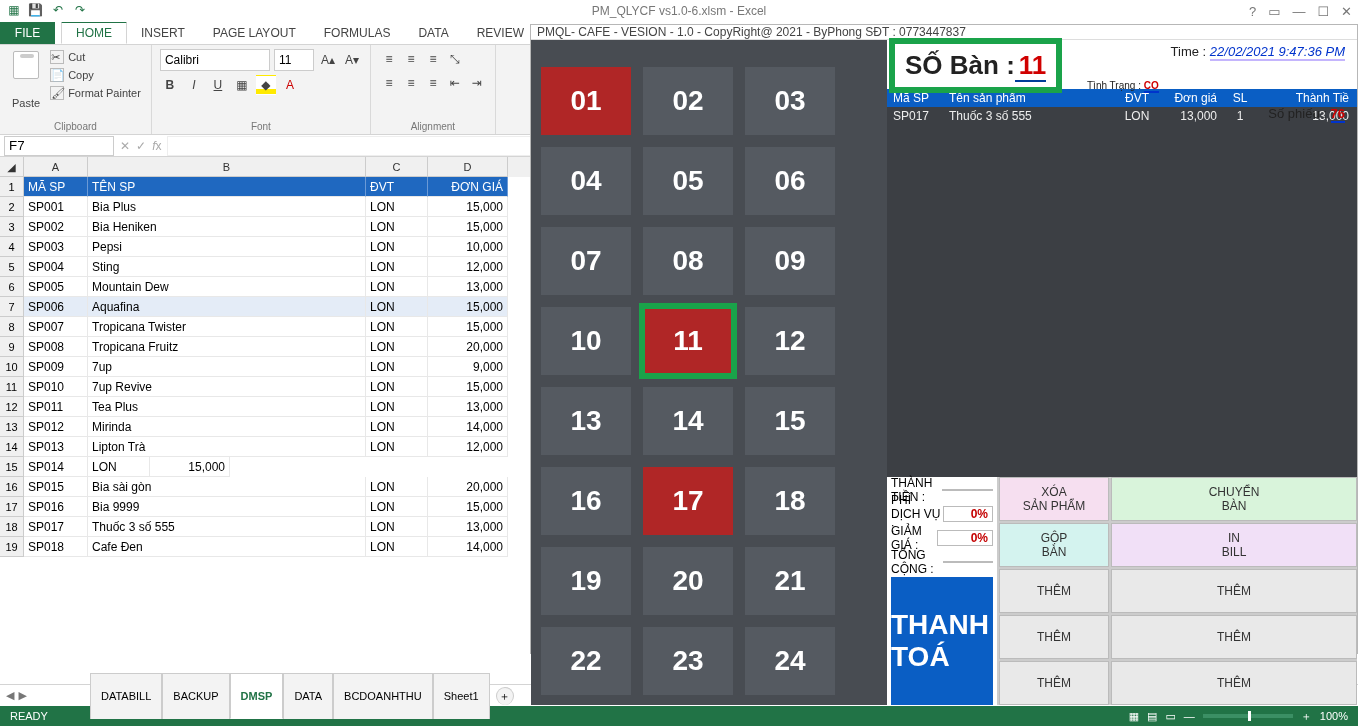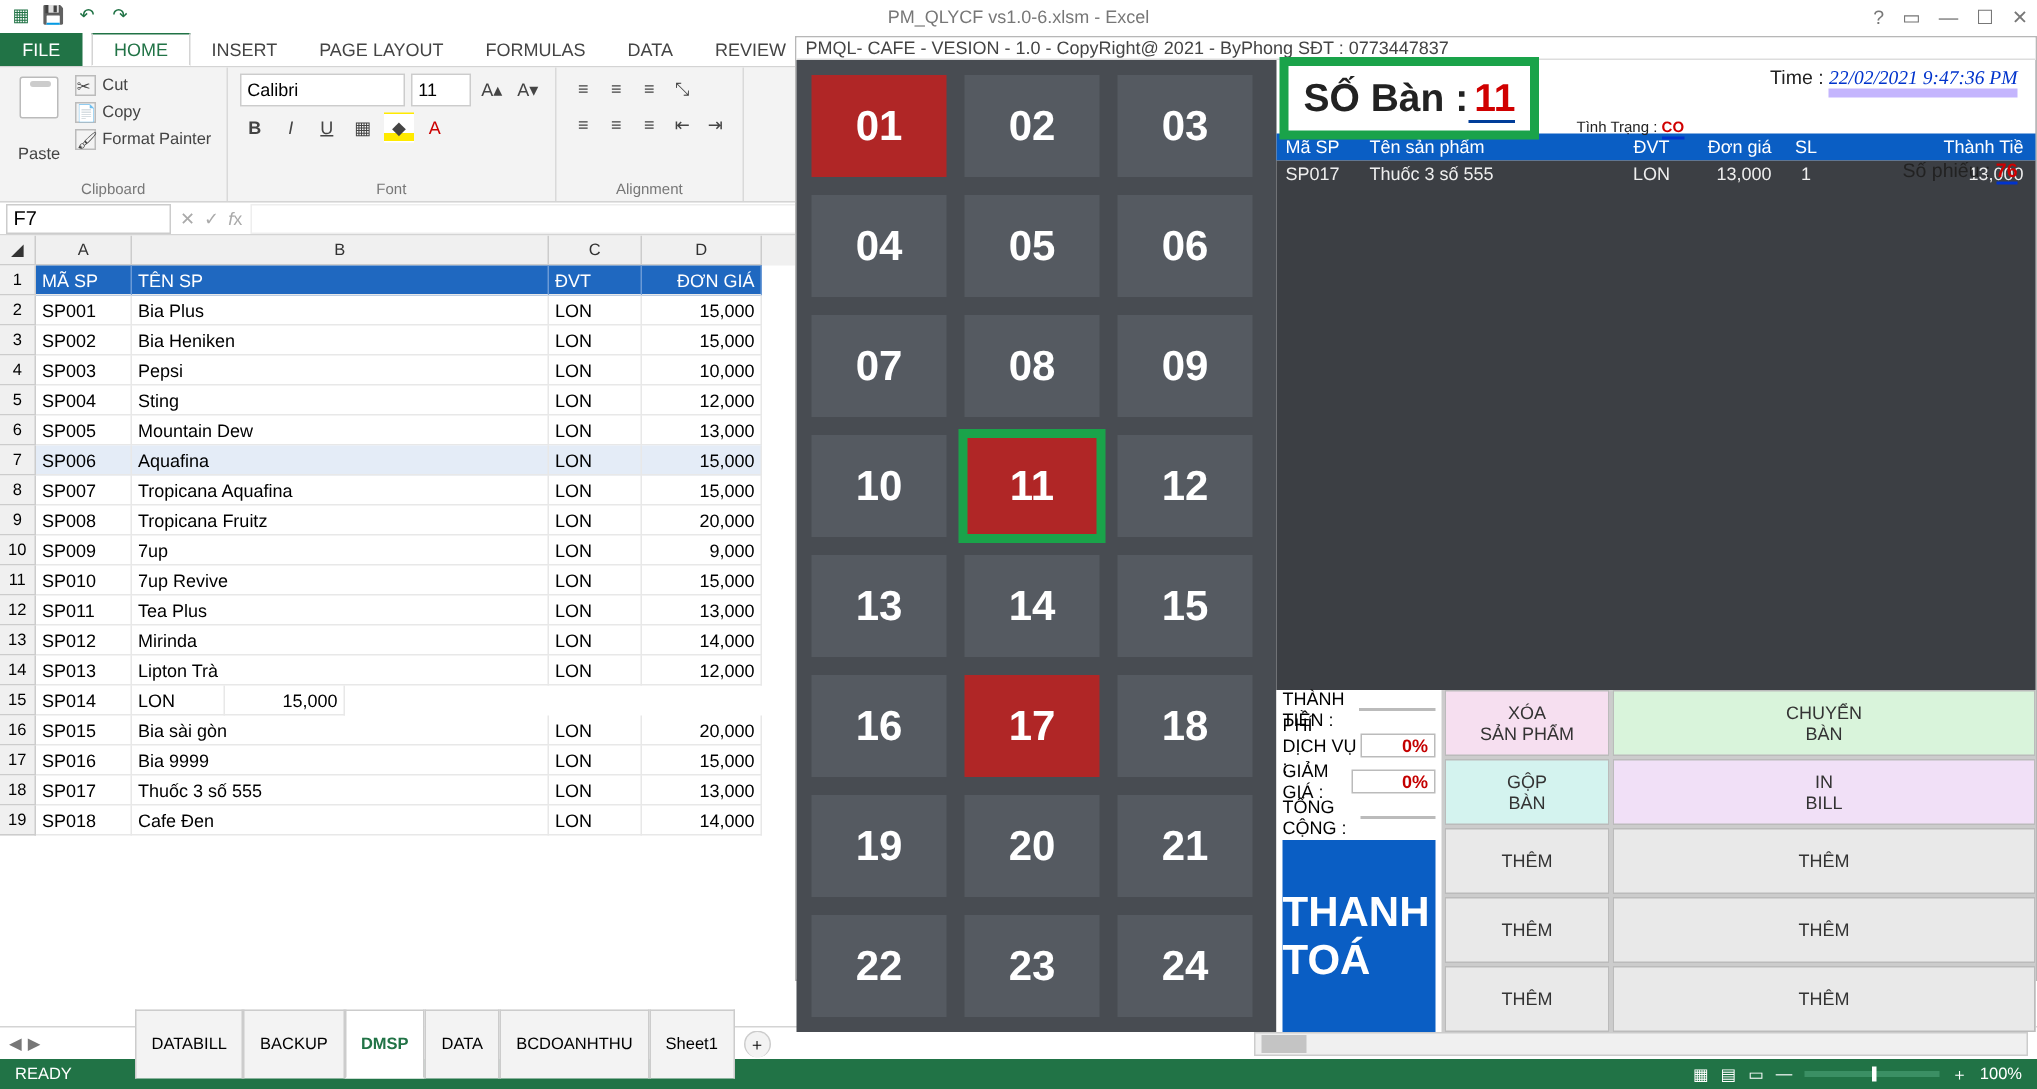--- a/index.html
+++ b/index.html
@@ -67,33 +67,33 @@
 
 .statusbar { height:20px; background:#217346; color:#fff; font-size:11px; display:flex; align-items:center; justify-content:space-between; padding:0 10px; }
 .statusbar .zoom { display:flex; align-items:center; gap:8px; }
 .zslider{ width:90px; height:4px; background:#3b8f64; position:relative;}
 .zslider::after{content:"";position:absolute;left:50%;top:-3px;width:3px;height:10px;background:#fff;}
 
 
 .poswin { position:absolute; left:530px; top:24px; width:828px; height:630px; background:#f0f0f0; border:1px solid #b7b7b7; display:flex; flex-direction:column; }
 .poswin .pt { background:#fff; height:22px; font-size:12px; color:#444; display:flex; align-items:center; padding:0 6px; border-bottom:1px solid #ddd; }
 .posbody { flex:1; display:flex; background:#484c52; }
-.tablegrid { width:320px; padding:10px; display:grid; grid-template-columns:repeat(3, 90px); grid-auto-rows:68px; gap:12px; overflow:hidden; }
+.tablegrid { width:356px; padding:10px; display:grid; grid-template-columns:repeat(3, 90px); grid-auto-rows:68px; gap:12px; overflow:hidden;margin-top:17px; }
 .tbtn { background:#555a61; color:#fff; font-size:28px; font-weight:bold; display:flex; align-items:center; justify-content:center; cursor:pointer; }
 .tbtn.occ { background:#b02626; }
 .tbtn.hl { outline:6px solid #1aa34a; outline-offset:-2px; }
 
 .posright { flex:1; background:#fff; display:flex; flex-direction:column; }
 .poshead { padding:6px 10px 4px; font-size:13px; color:#222; position:relative; }
 .poshead .soban { font-size:26px; font-weight:bold; }
 .poshead .soban .num { color:#d00000; padding-left:4px; border-bottom:2px solid #003d99; }
 .poshead .r { position:absolute; right:12px; font-size:13px; }
 .poshead .r1 { top:4px; } .poshead .r2 { top:26px;margin-top:40px; }
 .poshead .tt { position:absolute; left:200px; top:40px; font-size:10px;}
-.poshead .val { color:#0033cc; font-style:italic; border-bottom:6px solid #c4b5fd;font-family:Liberation Serif, serif; }
+.poshead .val { color:#0033cc; font-style:italic; border-bottom:2px solid #c4b5fd; }
 .poshead .valr { color:#d00000; font-weight:bold; border-bottom:2px solid #0033cc; }
 .hlbox { outline:6px solid #1aa34a; outline-offset:2px; padding:4px 8px; display:inline-block; }
 
 .orderhdr { background:#0a5ec4; color:#fff; font-size:12px; display:flex; padding:2px 0; }
 .oh { padding:0 6px; }
 .ohA{width:56px;} .ohB{width:170px;} .ohC{width:48px;text-align:center;} .ohD{width:62px;text-align:right;} .ohE{width:34px;text-align:center;} .ohF{flex:1;text-align:right;padding-right:8px;}
 .orderbody { flex:1; background:#3c3f44; color:#eee; font-size:12px; }
 .orow { display:flex; padding:2px 0; }
 
 .posbtns { display:grid; grid-template-columns:110px 110px auto; grid-auto-rows:44px; gap:2px; padding:0; background:#ccc; }
@@ -272,21 +272,21 @@
       <div class="trow sel">
         <div class="rownum">7</div>
         <div class="cell cA">SP006</div>
         <div class="cell cB">Aquafina</div>
         <div class="cell cC">LON</div>
         <div class="cell cD" style="text-align:right">15,000</div>
       </div>
       <div class="trow">
         <div class="rownum">8</div>
         <div class="cell cA">SP007</div>
-        <div class="cell cB">Tropicana Aquafina</div>
+        <div class="cell cB">Tropicana Twister</div>
         <div class="cell cC">LON</div>
         <div class="cell cD" style="text-align:right">15,000</div>
       </div>
       <div class="trow">
         <div class="rownum">9</div>
         <div class="cell cA">SP008</div>
         <div class="cell cB">Tropicana Fruitz</div>
         <div class="cell cC">LON</div>
         <div class="cell cD" style="text-align:right">20,000</div>
       </div>

